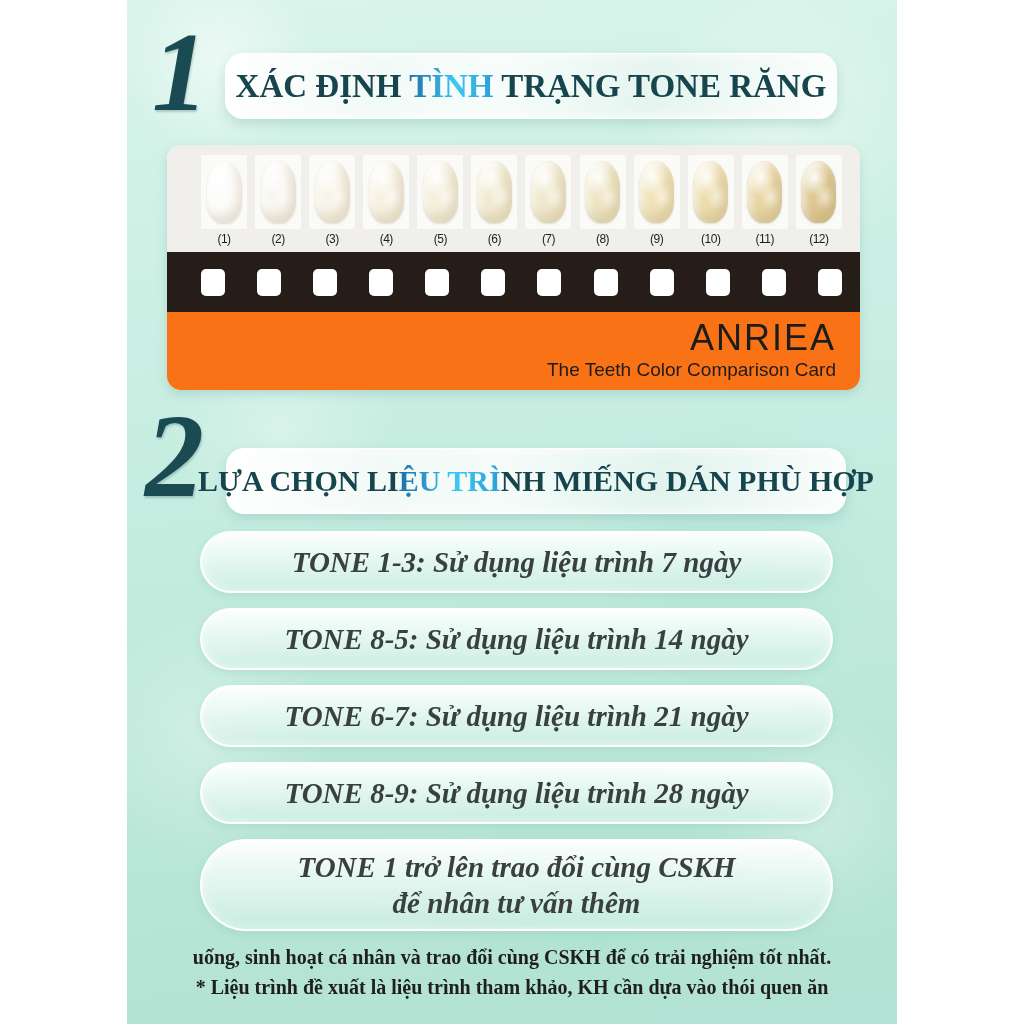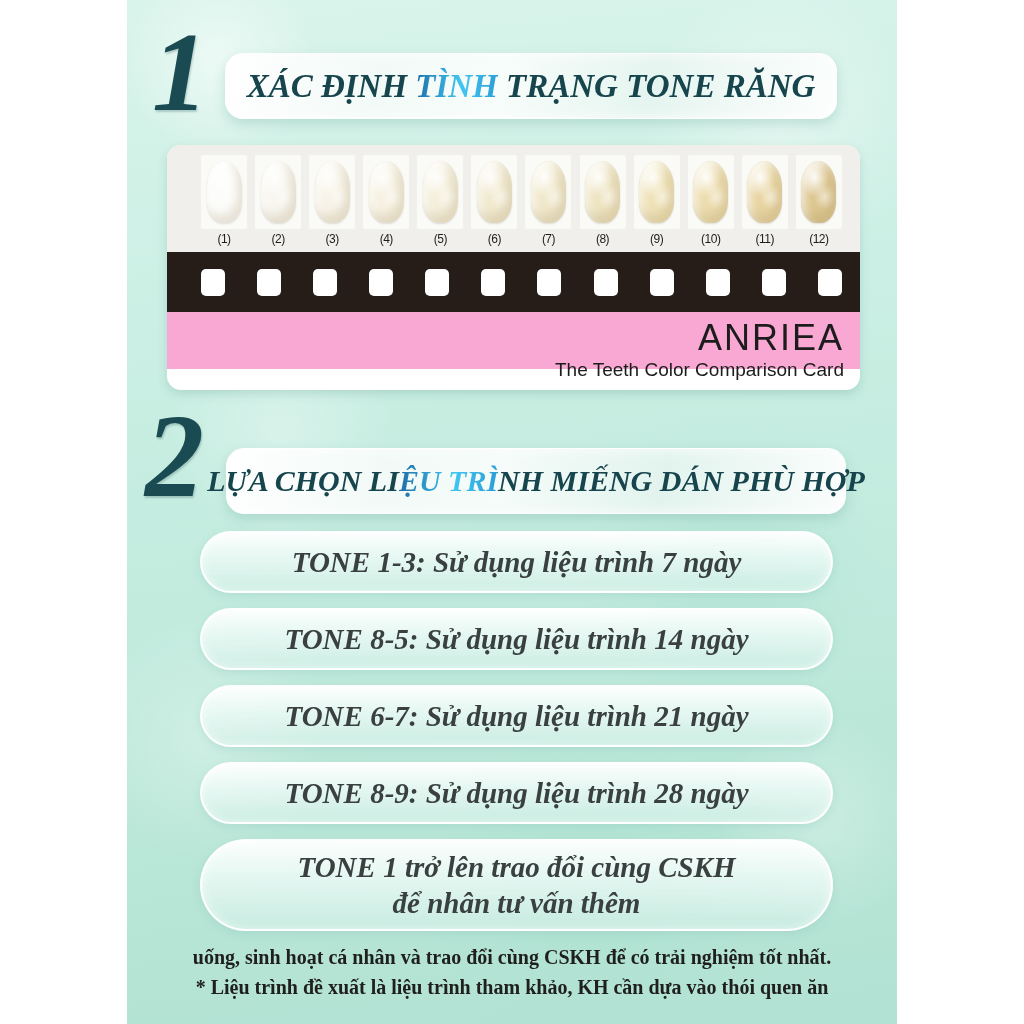--- a/index.html
+++ b/index.html
@@ -24,21 +24,21 @@
   .num1{left:25px;top:16px;font-size:112px;}
   .num2{left:18px;top:398px;font-size:118px;}
   .banner{
     position:absolute;height:64px;border-radius:18px;border:1px solid #ffffff;
     background:linear-gradient(100deg,#ffffff 0%,#f2faf7 25%,rgba(255,255,255,.82) 45%,rgba(232,245,241,.85) 70%,rgba(255,255,255,.92) 100%);
     box-shadow:0 5px 12px rgba(110,170,160,.30), inset 0 0 14px rgba(255,255,255,.85);
     display:flex;align-items:center;justify-content:center;white-space:nowrap;
   }
   .banner1{left:98px;top:53px;width:610px;}
   .banner2{left:99px;top:448px;width:618px;}
-  .banner .title{font-style:italic;font-weight:bold;color:#17454e;}
+  .banner .title{font-weight:bold;color:#17454e;}
   .banner1 .title{font-size:33px;}
   .banner2 .title{font-size:30px;}
   .title .hl{
     color:#2b9ed6;
     background:linear-gradient(90deg,#1e6fa8 0%,#41c6f2 55%,#2b9ed6 100%);
     -webkit-background-clip:text;background-clip:text;-webkit-text-fill-color:transparent;
   }
   
   .shade-card{
     position:absolute;left:40px;top:145px;width:693px;height:245px;border-radius:14px;
@@ -66,22 +66,22 @@
     margin-top:3px;font-family:"Liberation Sans","DejaVu Sans",sans-serif;
     font-size:12px;color:#1d1d1d;letter-spacing:-0.5px;
   }
   .film-strip{
     position:absolute;left:0;top:107px;width:100%;height:60px;background:#261d18;
     display:flex;justify-content:space-between;align-items:center;
     padding:0 18px 0 34px;box-sizing:border-box;
   }
   .film-hole{width:24px;height:27px;background:#ffffff;border-radius:5px;}
   .card-footer{
-    position:absolute;left:0;top:167px;width:100%;height:57px;background:#f9a8d4;
-    text-align:right;padding:6px 16px 0 0;box-sizing:border-box;
+    position:absolute;left:0;top:167px;width:100%;height:78px;background:#f97316;
+    text-align:right;padding:6px 24px 0 0;box-sizing:border-box;
     font-family:"Liberation Sans","DejaVu Sans",sans-serif;
   }
   .brand{font-size:36px;letter-spacing:2px;color:#1c1c1c;line-height:1.1;}
   .tagline{font-size:19px;color:#1c1c1c;margin-top:1px;}
   
   .pills{position:absolute;left:73px;top:531px;width:633px;display:flex;flex-direction:column;gap:15px;}
   .pill{
     min-height:62px;border-radius:46px;border:2px solid rgba(255,255,255,.95);
     background:linear-gradient(180deg,rgba(255,255,255,.95) 0%,rgba(240,251,248,.80) 40%,rgba(214,241,233,.55) 100%);
     box-shadow:0 3px 8px rgba(120,180,168,.22), inset 0 0 10px rgba(255,255,255,.6);

